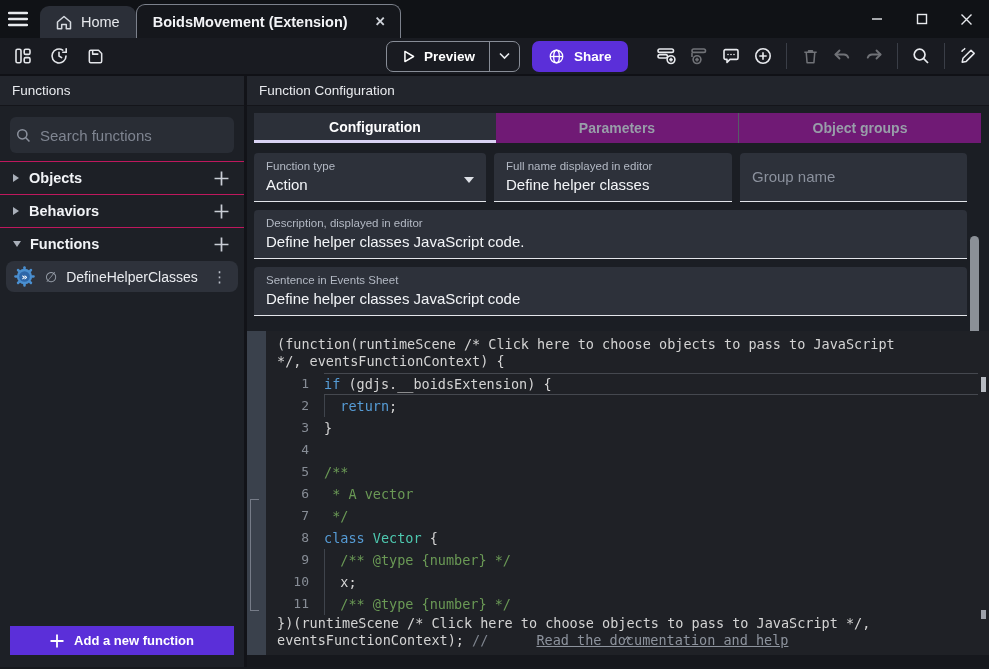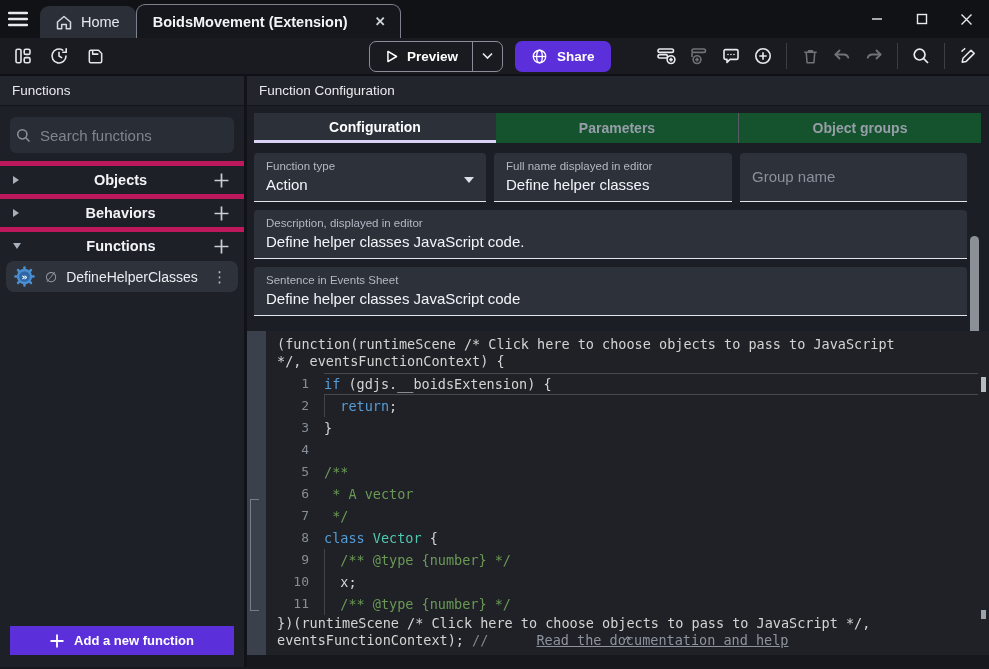--- a/index.html
+++ b/index.html
@@ -13,57 +13,57 @@
   .tab.home { background:#2b2f38; margin-left:4px; color:#e6e8ec; }
   .tab.active { background:#15171c; border:1px solid #7c818c; border-bottom:none; height:34px; font-weight:bold; color:#f2f3f6; padding-right:10px; }
   .tab .close-x { margin-left:14px; color:#cfd3da; font-size:13px; padding:2px 4px; }
   .win-controls { position:absolute; right:0; top:0; height:38px; display:flex; align-items:center; }
   .win-btn { width:45px; height:38px; display:flex; align-items:center; justify-content:center; color:#e8eaee; cursor:pointer; }
 
   
   .toolbar { height:38px; background:#191b21; border-bottom:2px solid #101116; position:relative; display:flex; align-items:center; }
   .tb-left { display:flex; align-items:center; gap:6px; margin-left:8px; }
   .icon-btn { width:30px; height:30px; display:flex; align-items:center; justify-content:center; border-radius:5px; cursor:pointer; }
-  .tb-center { position:absolute; left:369px; display:flex; align-items:center; gap:12px; }
+  .tb-center { position:absolute; left:386px; display:flex; align-items:center; gap:12px; }
   .preview-btn { display:flex; align-items:center; height:31px; border:1px solid #888d97; border-radius:7px; color:#fff; }
   .preview-main { display:flex; align-items:center; gap:8px; padding:0 14px; font-weight:bold; font-size:13.5px; cursor:pointer; }
   .preview-caret { width:30px; height:100%; display:flex; align-items:center; justify-content:center; border-left:1px solid #888d97; cursor:pointer; }
   .share-btn { display:flex; align-items:center; gap:9px; height:31px; padding:0 16px; background:var(--accent); border-radius:7px; color:#fff; font-weight:bold; font-size:13.5px; cursor:pointer; }
   .tb-right { position:absolute; right:6px; display:flex; align-items:center; gap:2px; }
   .tb-divider { width:1px; height:26px; background:#3a3e47; margin:0 6px; }
   .dim svg { opacity:.42; }
 
   
   .content { display:flex; height:591px; }
 
   
   .sidebar { width:247px; background:#1d2026; border-right:3px solid #121318; display:flex; flex-direction:column; }
   .panel-header { height:30px; background:#22252c; border-bottom:1px solid #14151a; display:flex; align-items:center; padding:0 12px; font-size:13.5px; color:#e8eaee; flex:none; }
   .search-box { margin:11px 10px 8px; height:36px; background:#292d35; border-radius:6px; display:flex; align-items:center; padding:0 5px; gap:8px; }
   .search-box input { flex:1; background:transparent; border:none; outline:none; color:#e9ebef; font-size:15px; font-family:"Liberation Sans",sans-serif; }
   .search-box input::placeholder { color:#7f8591; }
-  .tree-row { height:33px; display:flex; align-items:center; padding:0 13px; border-top:5px solid #be185d; cursor:pointer;text-align:center; }
+  .tree-row { height:33px; display:flex; align-items:center; padding:0 13px; border-top:1px solid #be185d; cursor:pointer; }
   .tree-row:first-of-type { border-top:none; }
   .tri-right { width:0; height:0; border-left:6px solid #a9afb9; border-top:4.5px solid transparent; border-bottom:4.5px solid transparent; margin-right:10px; }
   .tri-down { width:0; height:0; border-top:6px solid #a9afb9; border-left:4.5px solid transparent; border-right:4.5px solid transparent; margin-right:9px; }
   .tree-label { font-weight:bold; font-size:14.5px; color:#f1f3f6; flex:1; }
   .tree-add { padding:2px; display:flex; cursor:pointer; }
   .fn-item { margin:1px 6px 4px; height:31px; background:#2e323b; border-radius:8px; display:flex; align-items:center; padding:0 8px 0 7px; gap:9px; cursor:pointer; }
   .fn-item .fn-label { flex:1; font-size:14px; color:#e9ebef; }
   .private-glyph { color:#99a0ab; font-size:14px; }
   .kebab { color:#b9bec8; font-size:15px; letter-spacing:0; padding:0 3px; cursor:pointer; }
   .sidebar-spacer { flex:1; }
   .add-fn-btn { margin:0 10px 12px; height:29px; background:var(--accent); border:none; border-radius:0; color:#fff; font-weight:bold; font-size:13px; display:flex; align-items:center; justify-content:center; gap:10px; cursor:pointer; font-family:"Liberation Sans",sans-serif; }
 
   
   .main { flex:1; background:#1b1e24; display:flex; flex-direction:column; position:relative; }
   .tabs { display:flex; margin:7px 8px 0 7px; height:30px; }
   .cfg-tab { flex:1; display:flex; align-items:center; justify-content:center; font-weight:bold; font-size:14px; cursor:pointer; }
   .cfg-tab.selected { background:#2c3039; color:#fdfdfe; border-bottom:3px solid var(--tab-underline); }
-  .cfg-tab.idle { background:#14532d; color:#989ea9; }
+  .cfg-tab.idle { background:#701a75; color:#989ea9; }
   .cfg-tab.idle + .cfg-tab.idle { border-left:1px solid #565b66; }
 
   .form { padding:10px 22px 0 7px; }
   .frow { display:flex; gap:8px; margin-bottom:8px; }
   .field { background:#2d313a; border-radius:4px 4px 0 0; border-bottom:1px solid #e3e5ea; padding:7px 12px 8px; }
   .field .flabel { font-size:11.5px; color:#b3b9c4; }
   .field .fvalue { font-size:15px; color:#f3f5f8; margin-top:4px; white-space:nowrap; }
   .field.w1 { width:232px; position:relative; cursor:pointer; }
   .field.w2 { width:238px; }
   .field.grow { flex:1; display:flex; align-items:center; }

